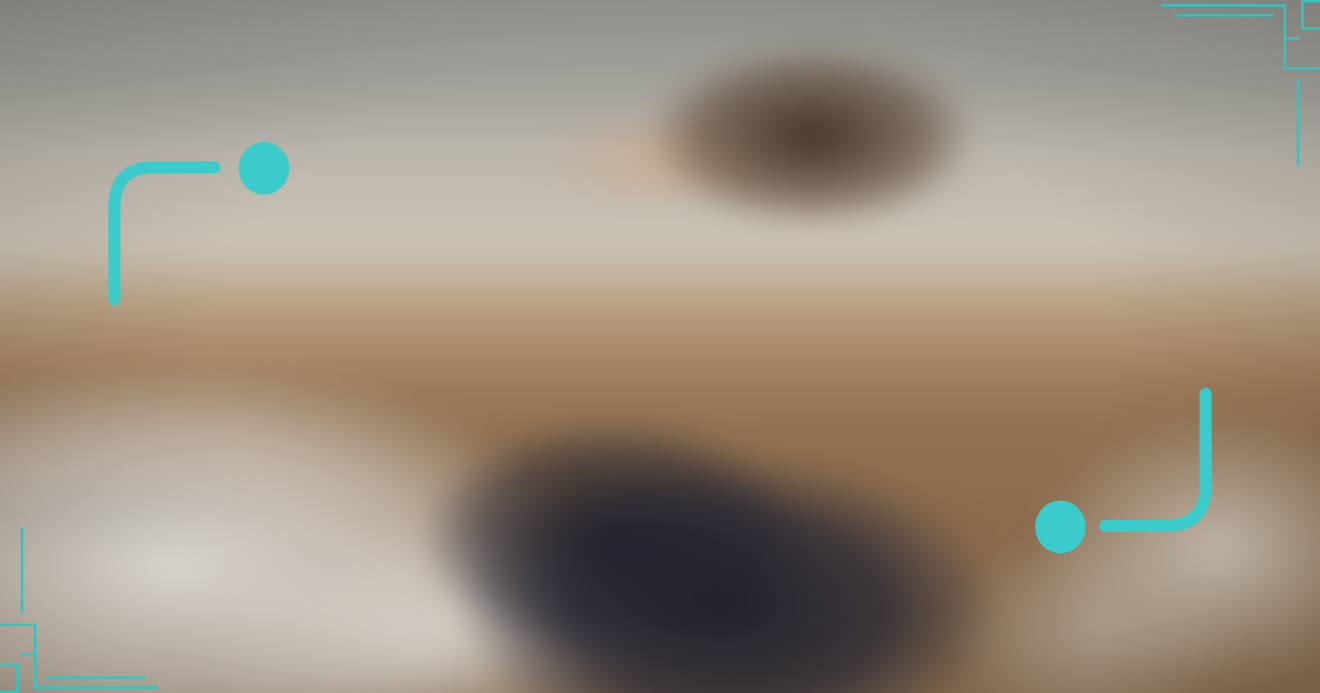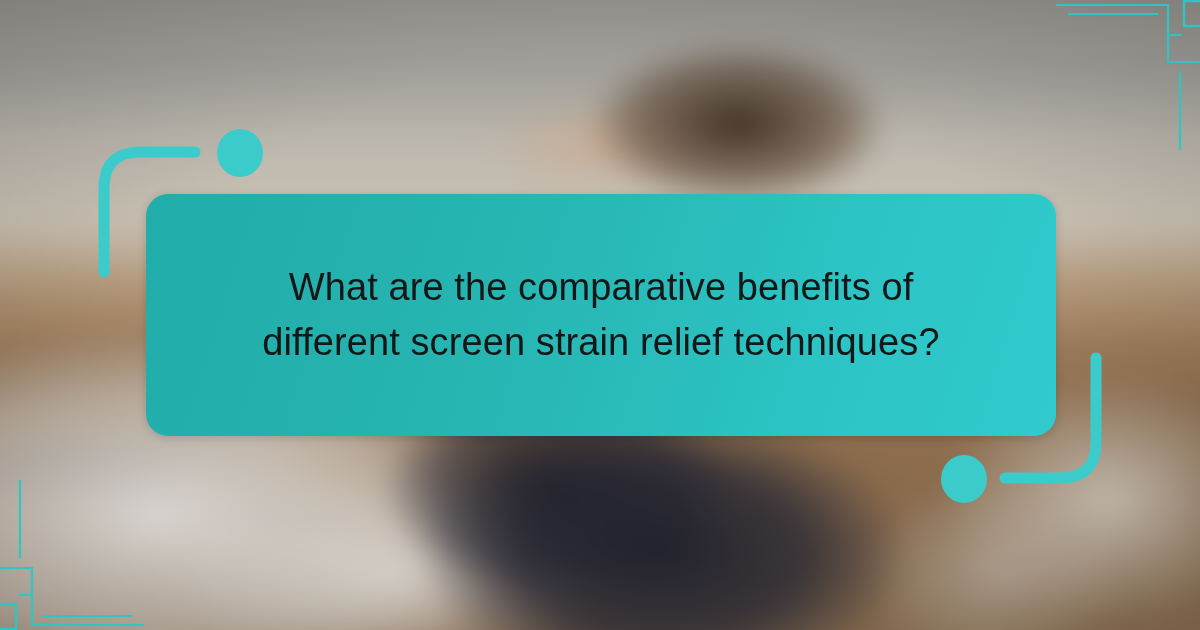--- a/index.html
+++ b/index.html
@@ -125,17 +125,14 @@
 
     <g stroke="#2FC6C2" fill="none" stroke-width="2.2">
       <path d="M 144 625 L 32 625 L 32 595 L 19 595"></path>
       <path d="M 132 616 L 42 616"></path>
       <path d="M 32 595 L 32 568 L 0 568"></path>
       <path d="M 20 558 L 20 480"></path>
     </g>
     <rect x="-9" y="604" width="25" height="25" fill="none" stroke="#2FC6C2" stroke-width="2.4"></rect>
   </svg>
 
-  <div id="quote-card">
-    <div id="quote-text">What are the comparative benefits of different screen strain relief techniques?</div>
-  </div>
 
 </div>
 
 </body></html>

